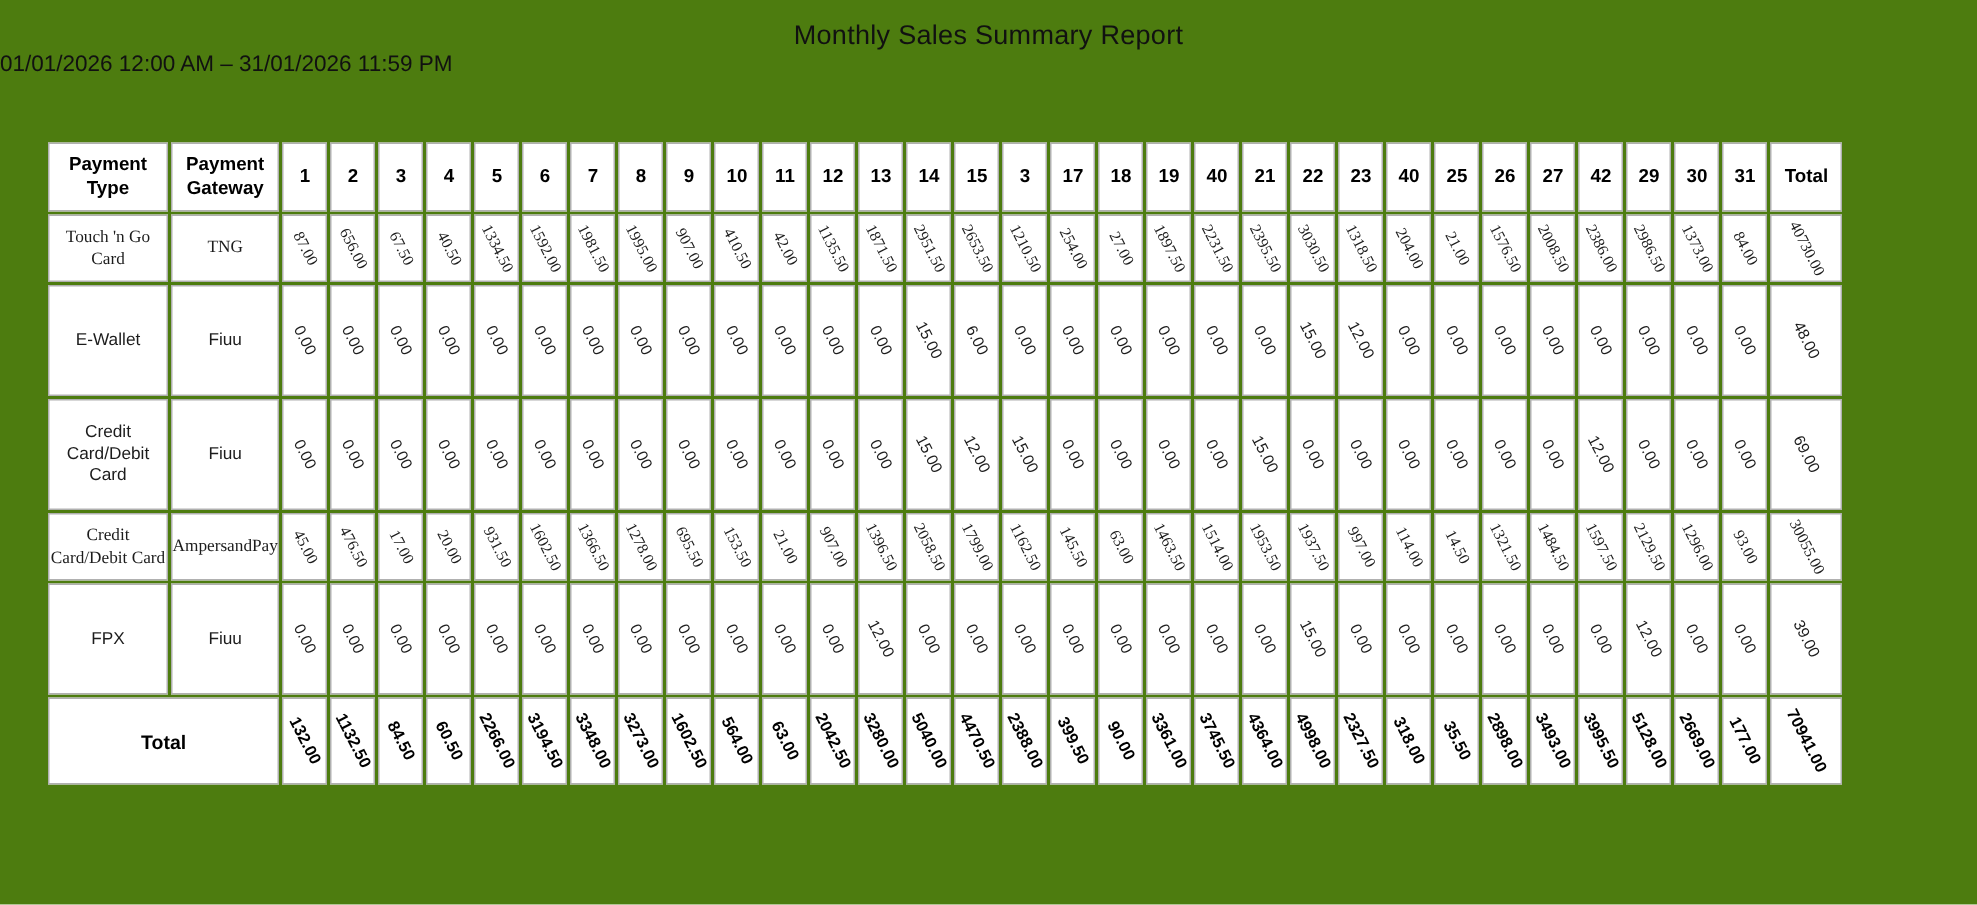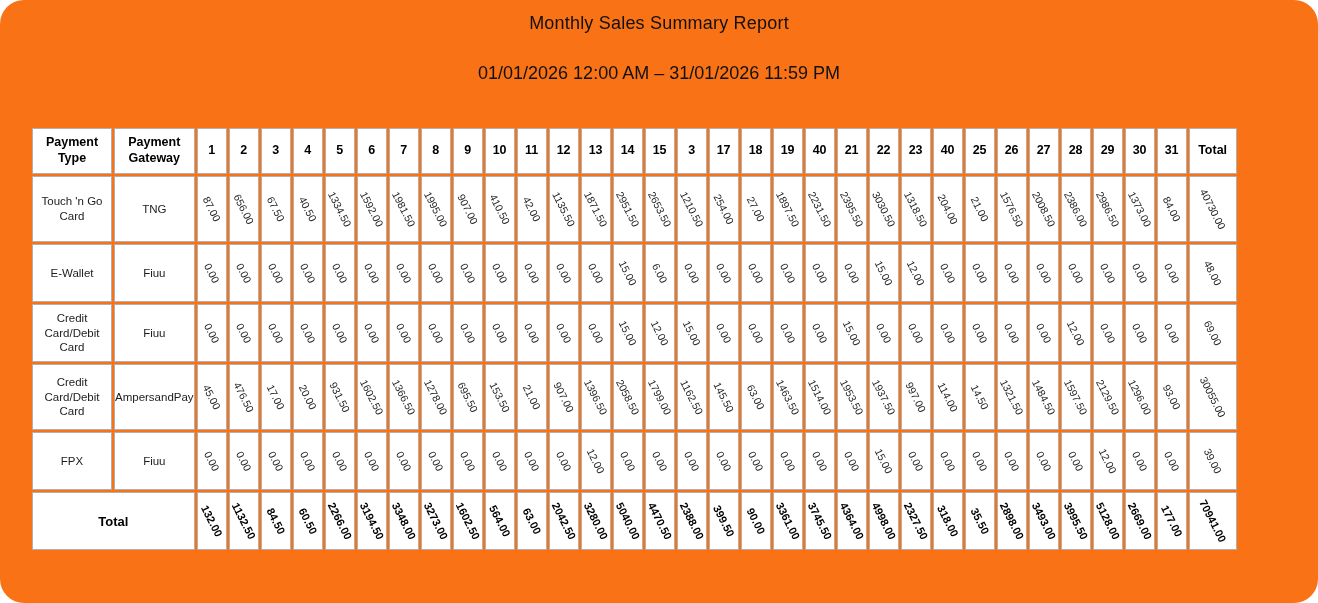--- a/index.html
+++ b/index.html
@@ -1,29 +1,27 @@
 <!DOCTYPE html>
 <html><head>
 <meta charset="utf-8">
 <style>
   * { box-sizing: border-box; }
   html, body { margin: 0; padding: 0; background: #ffffff; }
   body { font-family: "Liberation Sans", sans-serif; color: #000; }
-  .page { position: relative; width: 1318px; height: 603px; background: #f97316; overflow: hidden; border-radius: 24px; }
+  .page { position: relative; width: 1318px; height: 603px; background: #4d7c0f; overflow: hidden; }
 
   .report-title {
     margin: 0; padding-top: 13px;
     text-align: center;
     font-size: 18px; font-weight: 400; color: #111;
     letter-spacing: .2px;
   }
   .report-subtitle {
-    margin-top: 29px;
-    text-align: center;
-    font-size: 18px; font-weight: 400; color: #111;
+    font-size: 15px; font-weight: 400; color: #111;
   }
 
   table.report {
     margin: 42px 0 0 30px;
     border-collapse: separate;
     border-spacing: 2px;
     table-layout: fixed;
   }
   table.report th, table.report td {
     border: 1px solid #b0b0b0;
@@ -34,22 +32,22 @@
     overflow: visible;
   }
   th.col-pt    { width: 80px; }
   th.col-pg    { width: 64px; margin-left: 15px; }
   th.col-day   { width: 30px; }
   th.col-total { width: 48px; }
 
   tr.header-row  { height: 46px; }
   tr.header-row th { font-size: 12.5px; font-weight: 700; color: #000; line-height: 1.25; }
 
-  tr.data-row    { height: 58px; }
-  tr.data-row.tall { height: 66px; }
+  tr.data-row    { height: 74px; }
+  tr.data-row.tall { height: 45px; font-family: Liberation Serif, serif; }
   tr.total-row   { height: 58px; }
 
   td.label-cell {
     font-size: 11.5px; color: #1c1c1c; font-weight: 400; line-height: 1.3;
     padding: 2px 1px;
   }
   td.num-cell { position: relative; }
   td.num-cell > span {
     position: absolute; left: 50%; top: 50%;
     transform: translate(-50%, -50%) rotate(63deg);
@@ -91,21 +89,21 @@
           <th class="col-day">18</th>
           <th class="col-day">19</th>
           <th class="col-day">40</th>
           <th class="col-day">21</th>
           <th class="col-day">22</th>
           <th class="col-day">23</th>
           <th class="col-day">40</th>
           <th class="col-day">25</th>
           <th class="col-day">26</th>
           <th class="col-day">27</th>
-          <th class="col-day">28</th>
+          <th class="col-day">42</th>
           <th class="col-day">29</th>
           <th class="col-day">30</th>
           <th class="col-day">31</th>
           <th class="col-total">Total</th>
         </tr>
       </thead>
     <tbody>
         <tr class="data-row tall">
           <td class="label-cell">Touch 'n Go Card</td>
           <td class="label-cell">TNG</td>

